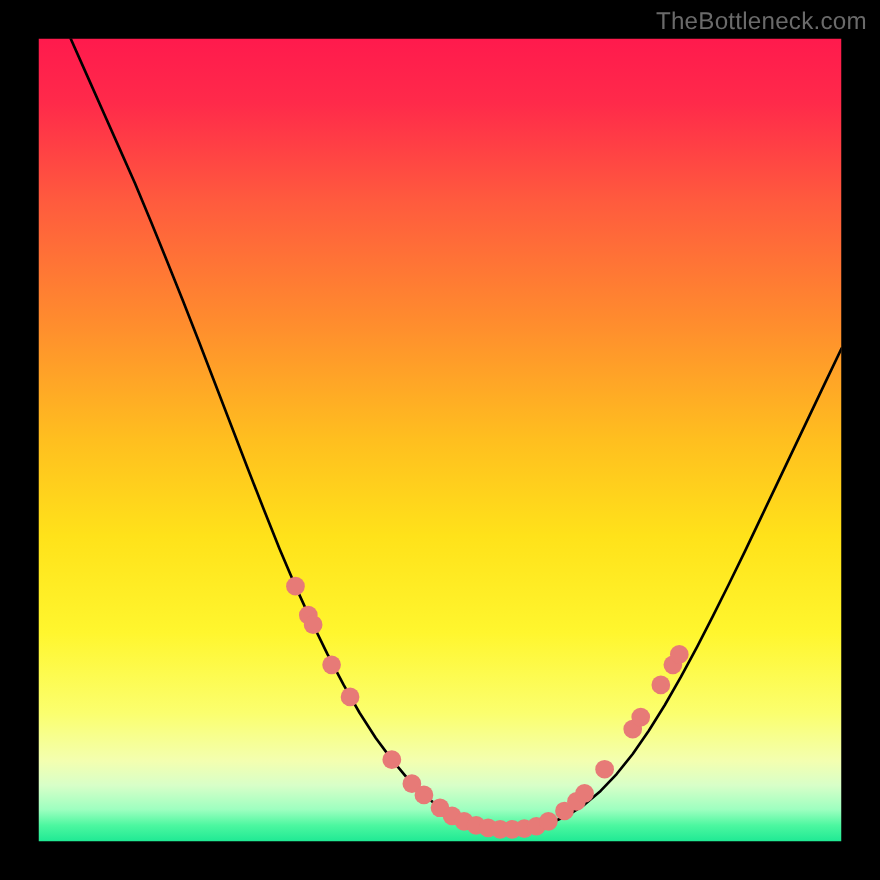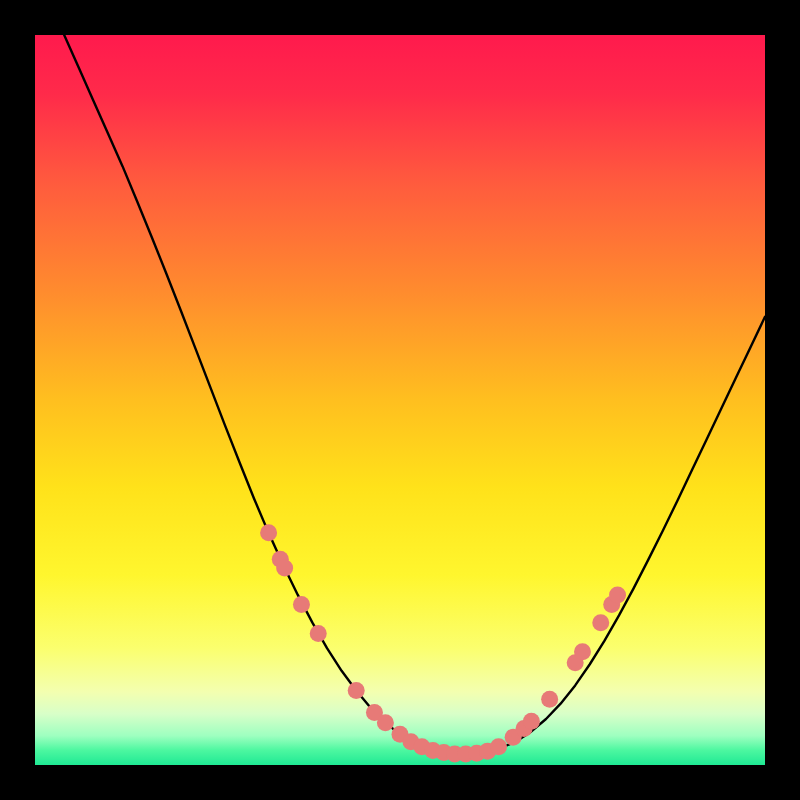--- a/index.html
+++ b/index.html
@@ -39,20 +39,21 @@
     position: absolute;
     left: 0;
     top: 0;
     width: 730px;
     height: 730px;
   }
 </style>
 </head>
 <body>
 <div class="container">
+  <div class="watermark">TheBottleneck.com</div>
   <div class="plot-area">
     <svg class="gradient-bg" viewBox="0 0 730 730" preserveAspectRatio="none">
       <defs>
         <linearGradient id="bg" x1="0" y1="0" x2="0" y2="1">
           <stop offset="0%" stop-color="#ff1a4d"></stop>
           <stop offset="8%" stop-color="#ff2a4a"></stop>
           <stop offset="20%" stop-color="#ff5a3e"></stop>
           <stop offset="35%" stop-color="#ff8b2e"></stop>
           <stop offset="50%" stop-color="#ffbf1f"></stop>
           <stop offset="62%" stop-color="#ffe21a"></stop>

